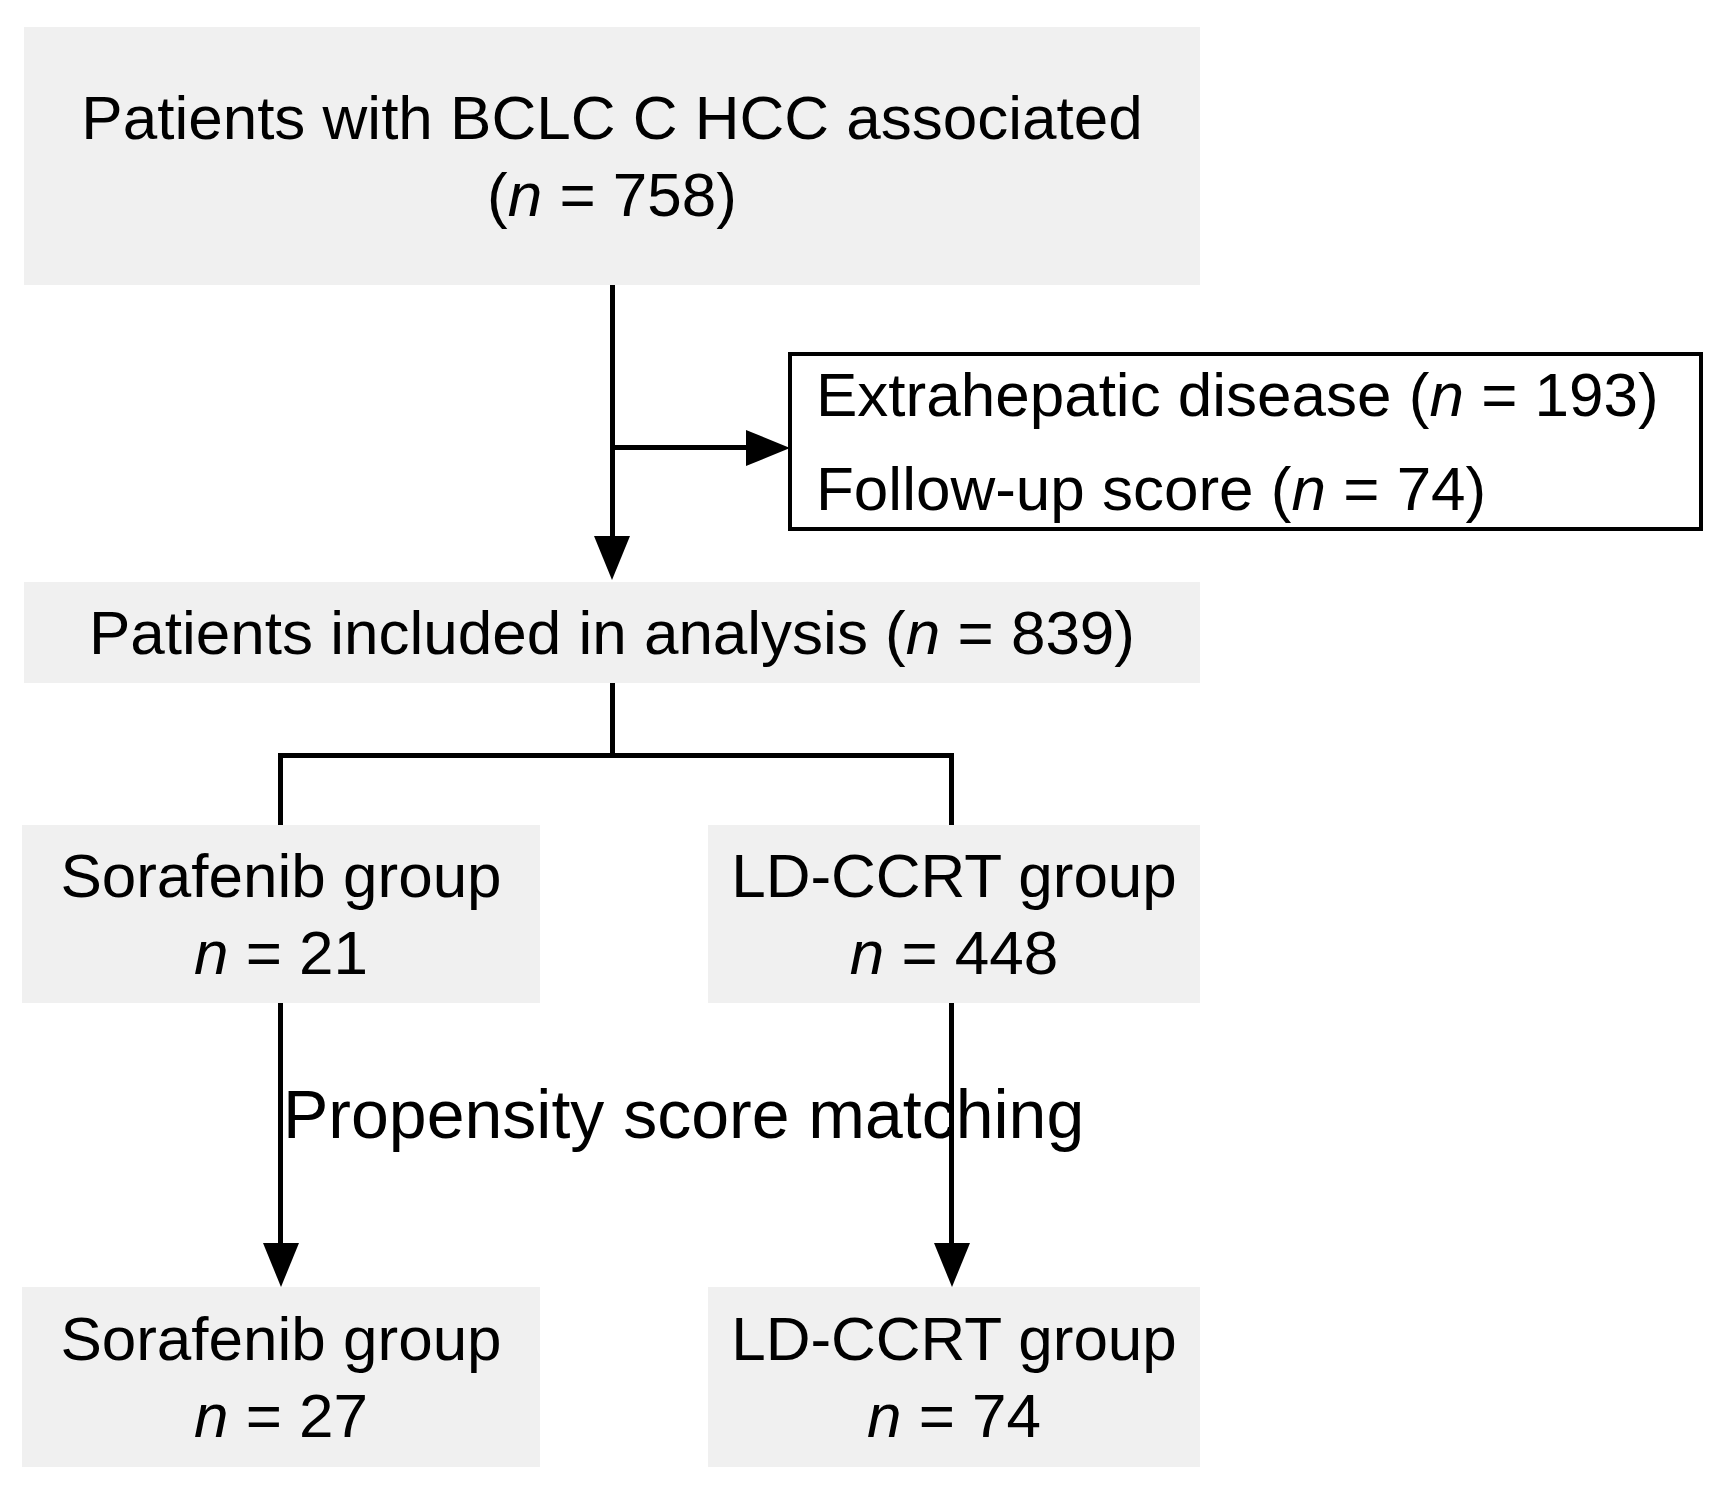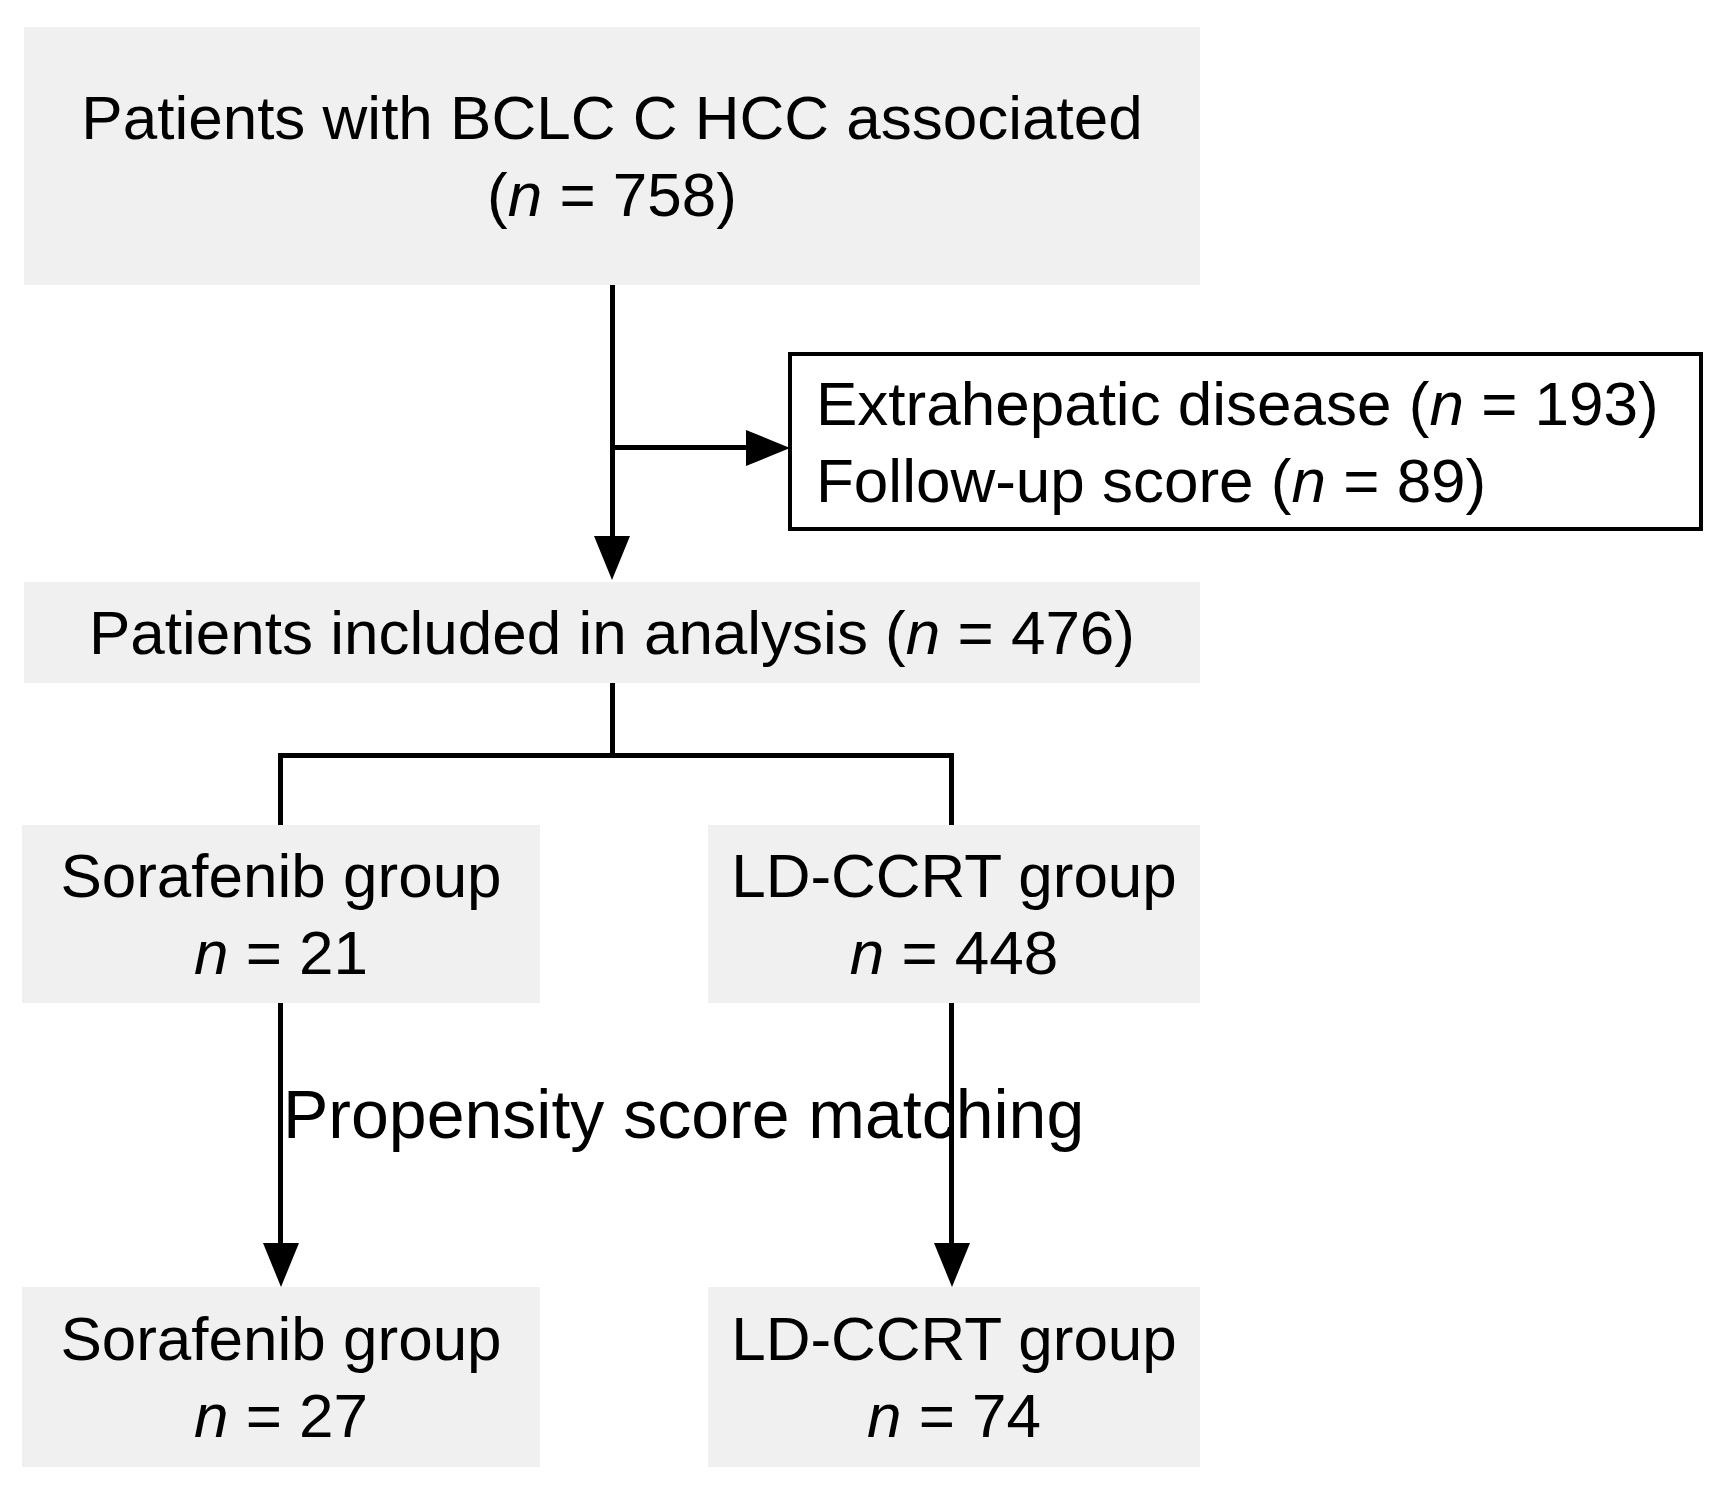--- a/index.html
+++ b/index.html
@@ -74,27 +74,27 @@
     <div class="txt-line">Patients with BCLC C HCC associated</div>
     <div class="txt-line"><span>(</span><span class="var-n">n</span><span> = 758)</span></div>
   </div>
 
   <div class="line" style="left:610px; top:285px; width:5px; height:253px;"></div>
   <div class="arrow-down" style="left:594px; top:536px;"></div>
 
   <div class="line" style="left:610px; top:445px; width:138px; height:5px;"></div>
   <div class="arrow-right" style="left:746px; top:430px;"></div>
 
-  <div class="outline-box" style="left:788px; top:352px; width:915px; height:179px;">
+  <div class="outline-box" style="left:788px; top:352px; width:915px; height:179px;justify-content:space-between;">
     <div class="txt-line"><span>Extrahepatic disease (</span><span class="var-n">n</span><span> = 193)</span></div>
-    <div class="txt-line"><span>Follow-up score (</span><span class="var-n">n</span><span> = 89)</span></div>
+    <div class="txt-line"><span>Follow-up score (</span><span class="var-n">n</span><span> = 74)</span></div>
   </div>
 
   <div class="flow-box" style="left:24px; top:582px; width:1176px; height:101px;">
-    <div class="txt-line"><span>Patients included in analysis (</span><span class="var-n">n</span><span> = 476)</span></div>
+    <div class="txt-line"><span>Patients included in analysis (</span><span class="var-n">n</span><span> = 839)</span></div>
   </div>
 
   <div class="line" style="left:610px; top:683px; width:5px; height:72px;"></div>
   <div class="line" style="left:278px; top:753px; width:676px; height:5px;"></div>
   <div class="line" style="left:278px; top:753px; width:5px; height:74px;"></div>
   <div class="line" style="left:949px; top:753px; width:5px; height:74px;"></div>
 
   <div class="flow-box" style="left:22px; top:825px; width:518px; height:178px;">
     <div class="txt-line">Sorafenib group</div>
     <div class="txt-line"><span></span><span class="var-n">n</span><span> = 21</span></div>

